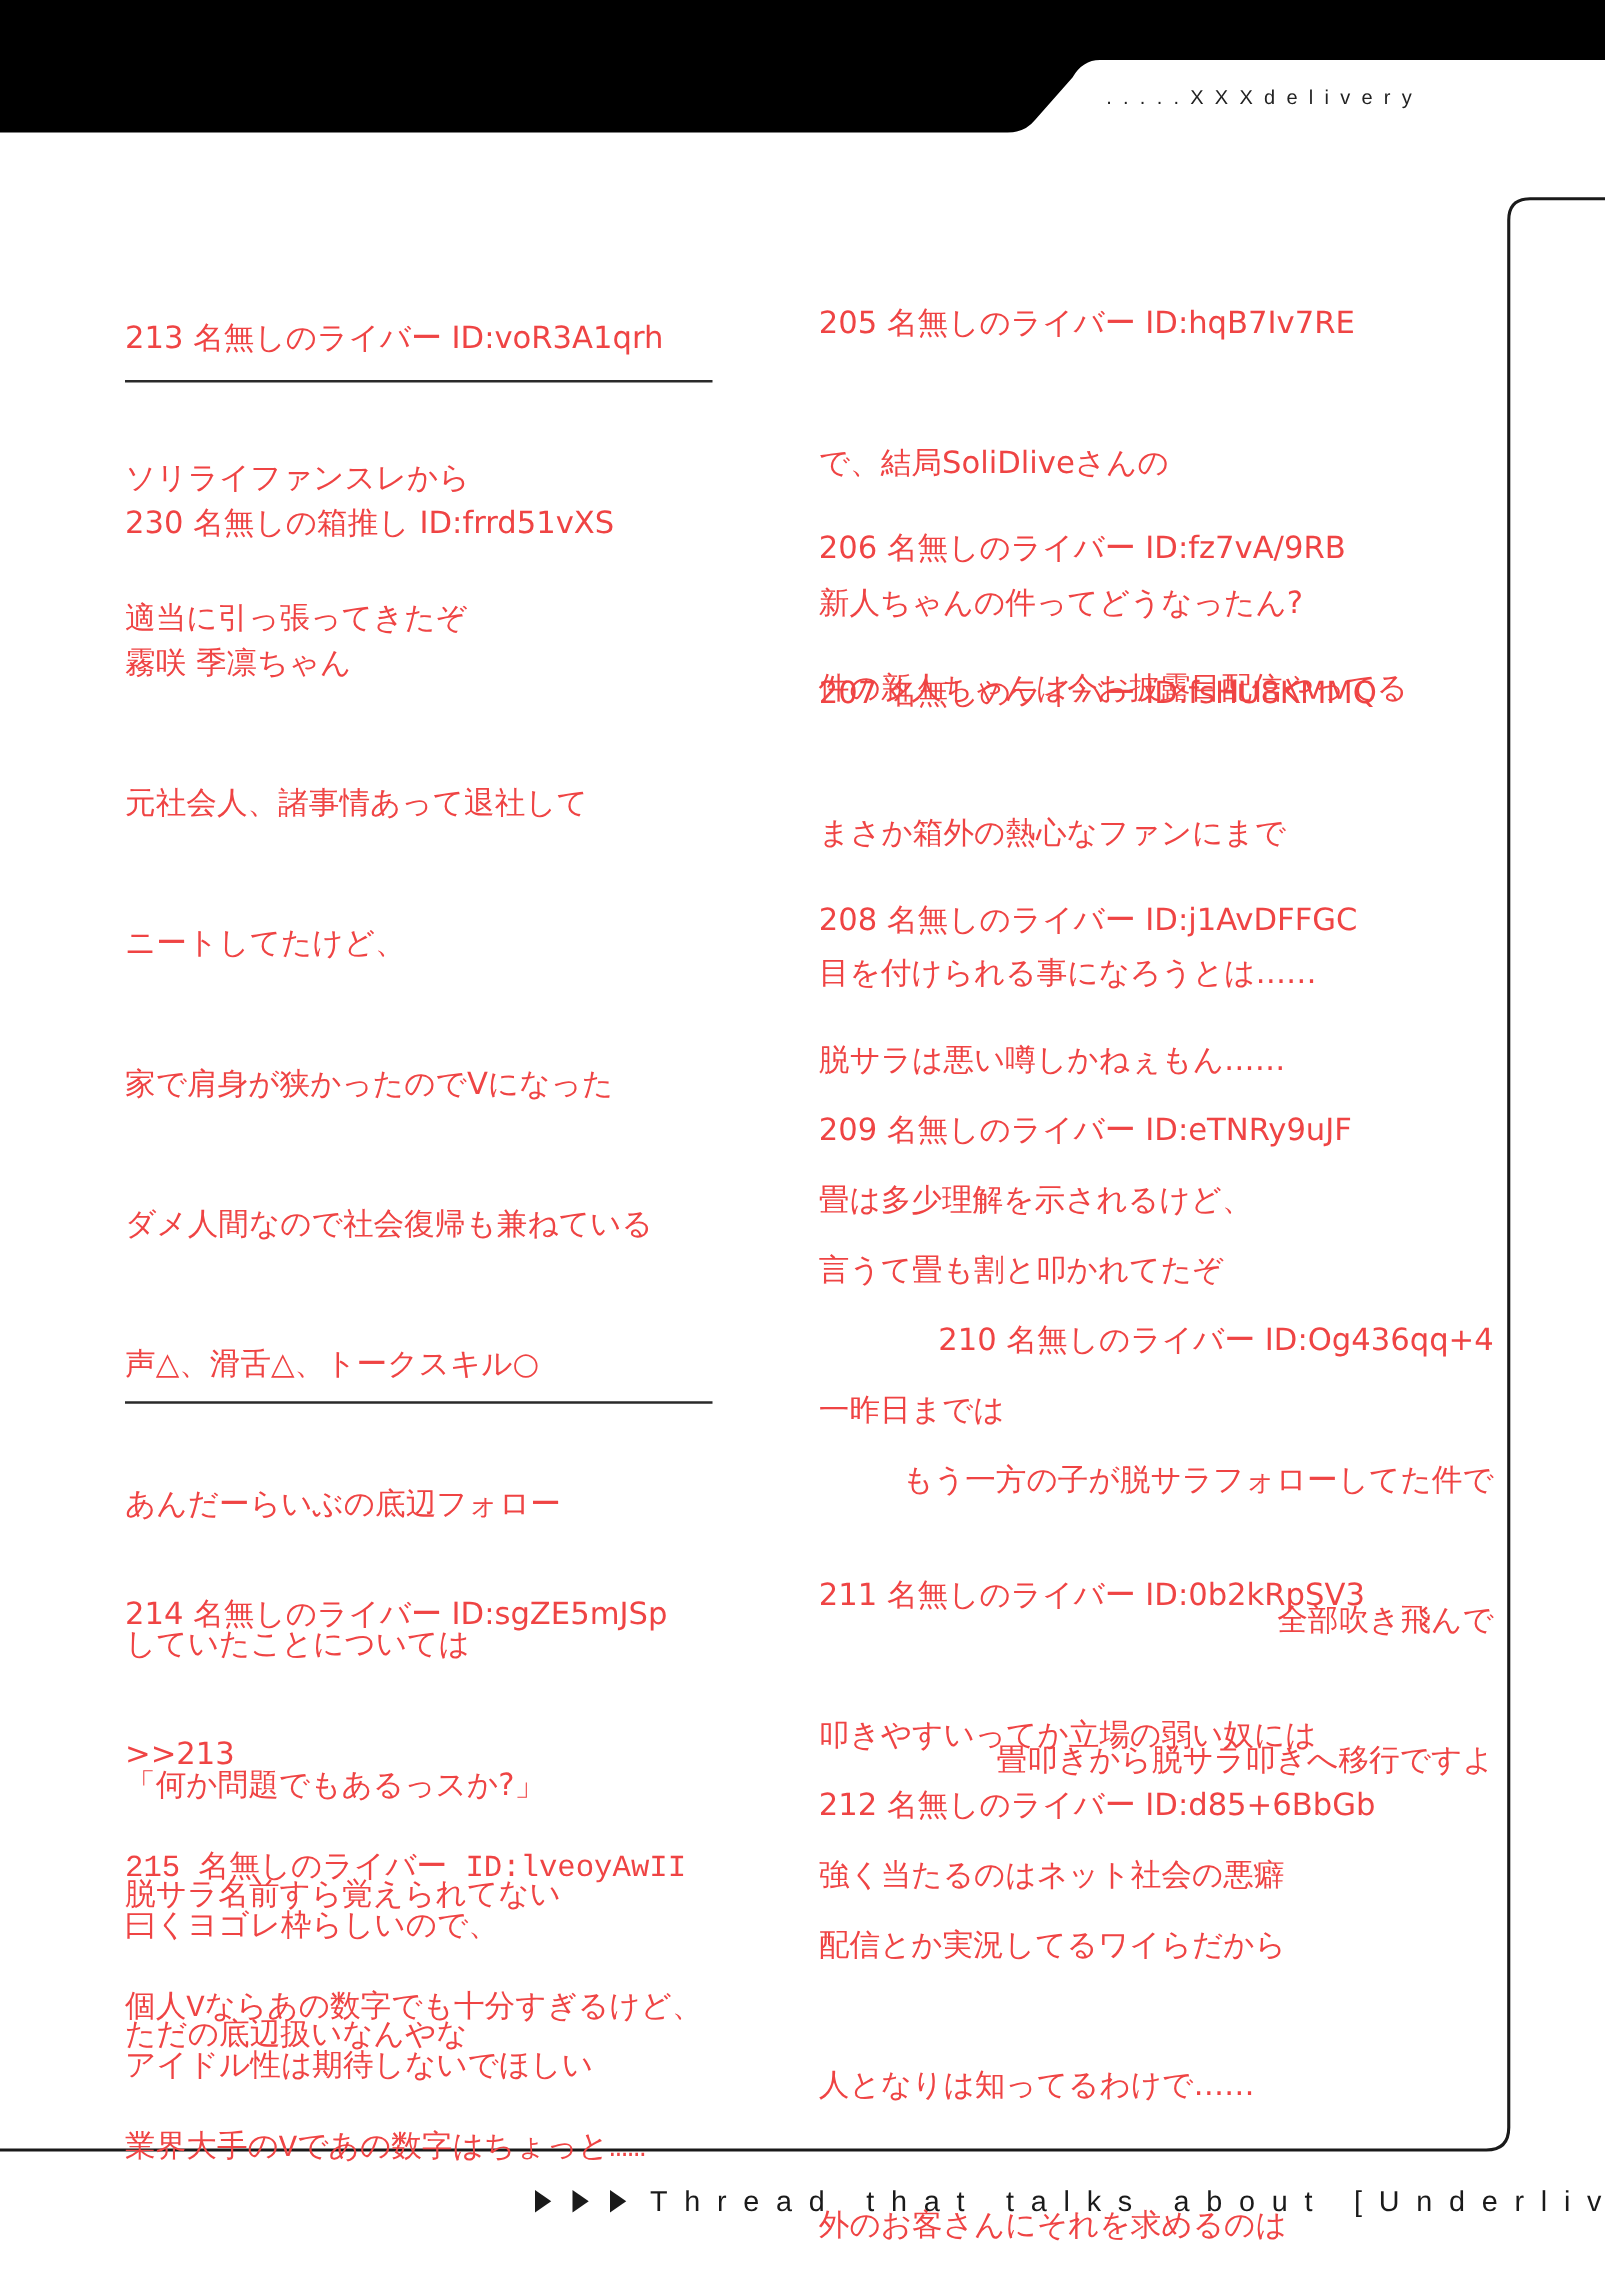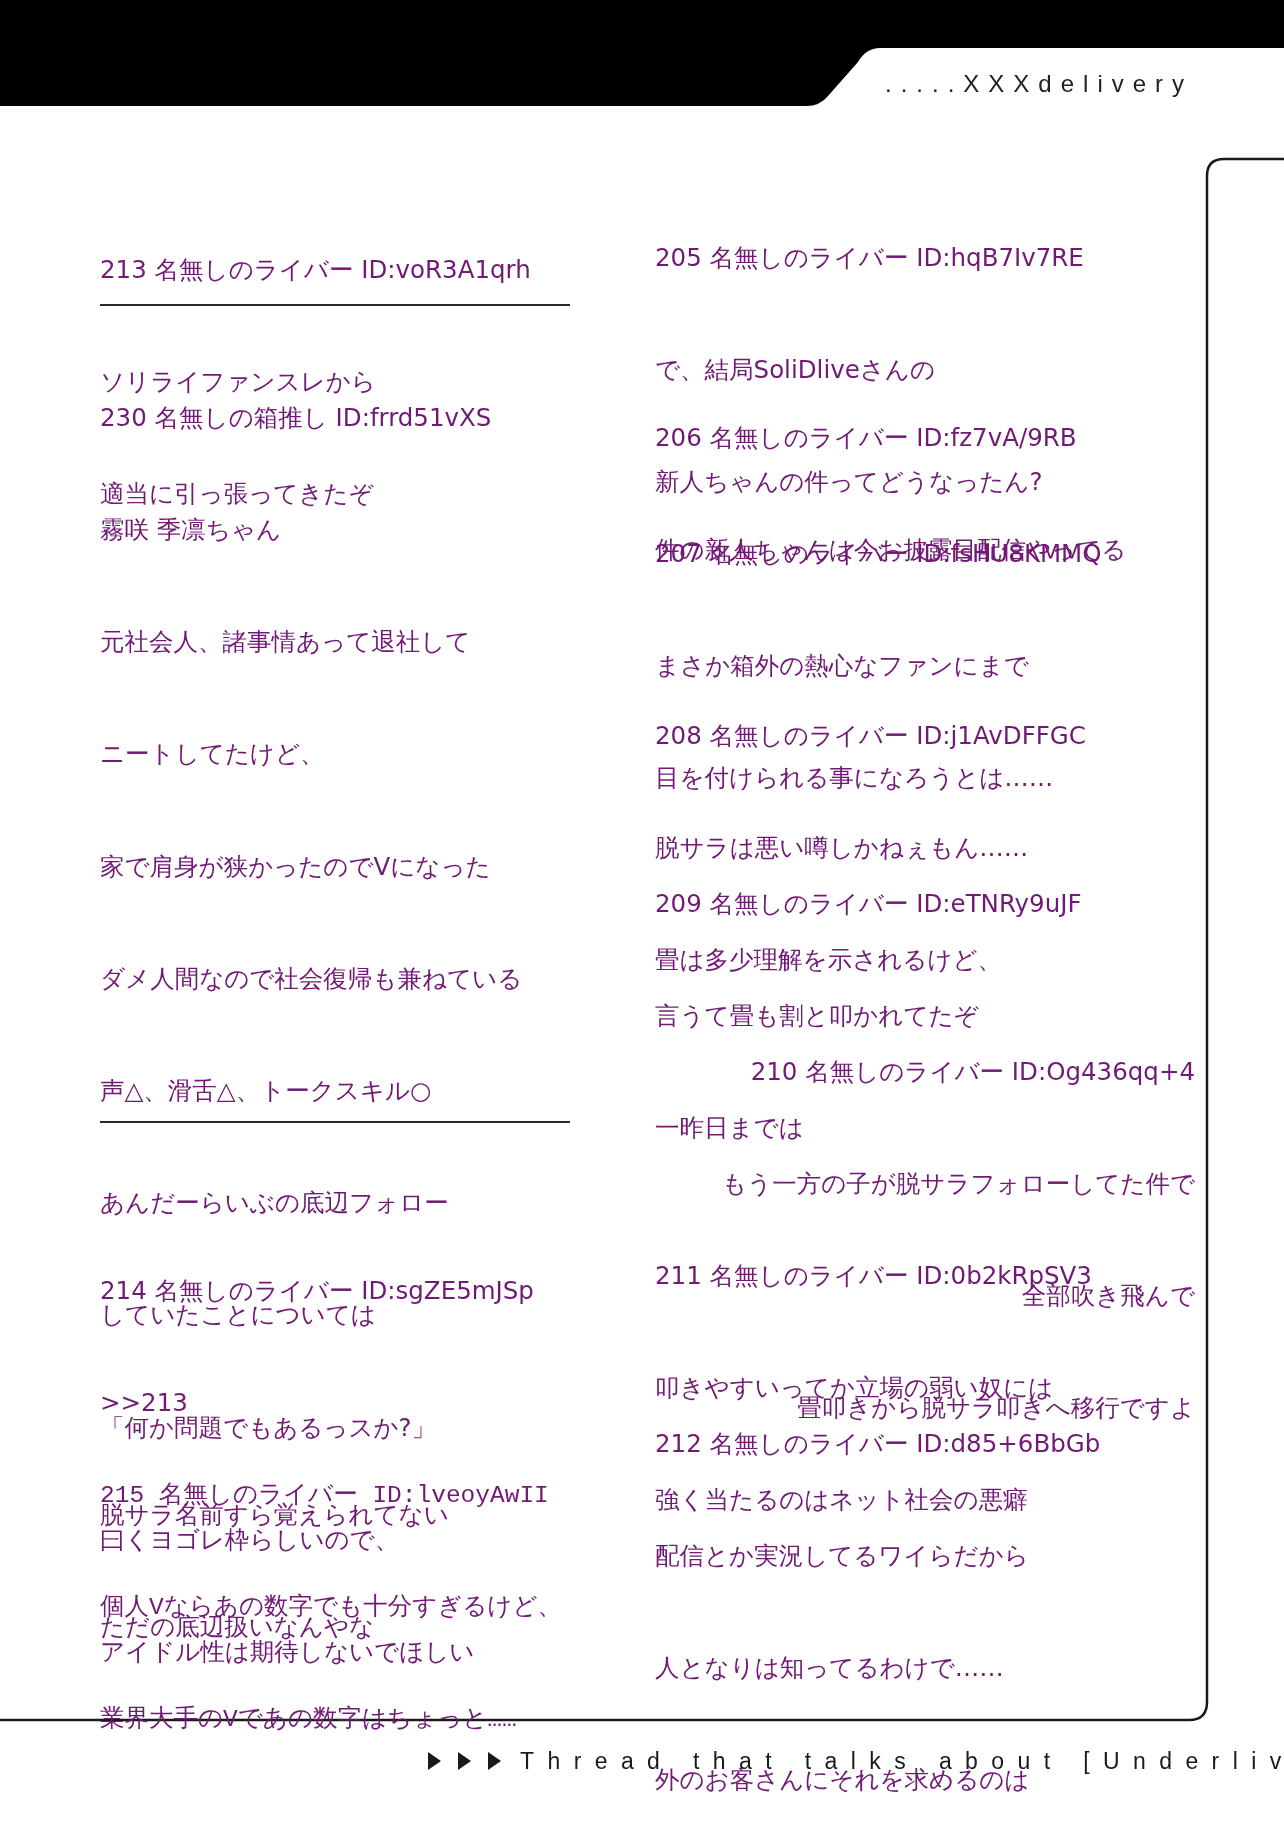--- a/index.html
+++ b/index.html
@@ -20,38 +20,38 @@
     left: 0;
     top: 0;
     width: 1284px;
     height: 110px;
   }
   .series-title {
     position: absolute;
     top: 70px;
     left: 885px;
     font-family: "Liberation Sans", sans-serif;
-    font-size: 24px;
+    font-size: 16px;
     letter-spacing: 9px;
     color: #222;
     white-space: nowrap;
   }
   .frame-svg {
     position: absolute;
     left: 0;
     top: 150px;
     width: 1284px;
     height: 1580px;
   }
   .post {
     position: absolute;
     font-size: 24.5px;
     line-height: 37.4px;
     white-space: pre;
-    color: #701a75;
+    color: #ef4444;
   }
   .post .line {
     display: block;
     height: 37.4px;
   }
   .left-col { left: 100px; width: 480px; }
   .right-col { left: 655px; width: 540px; }
   .separator {
     position: absolute;
     left: 100px;

